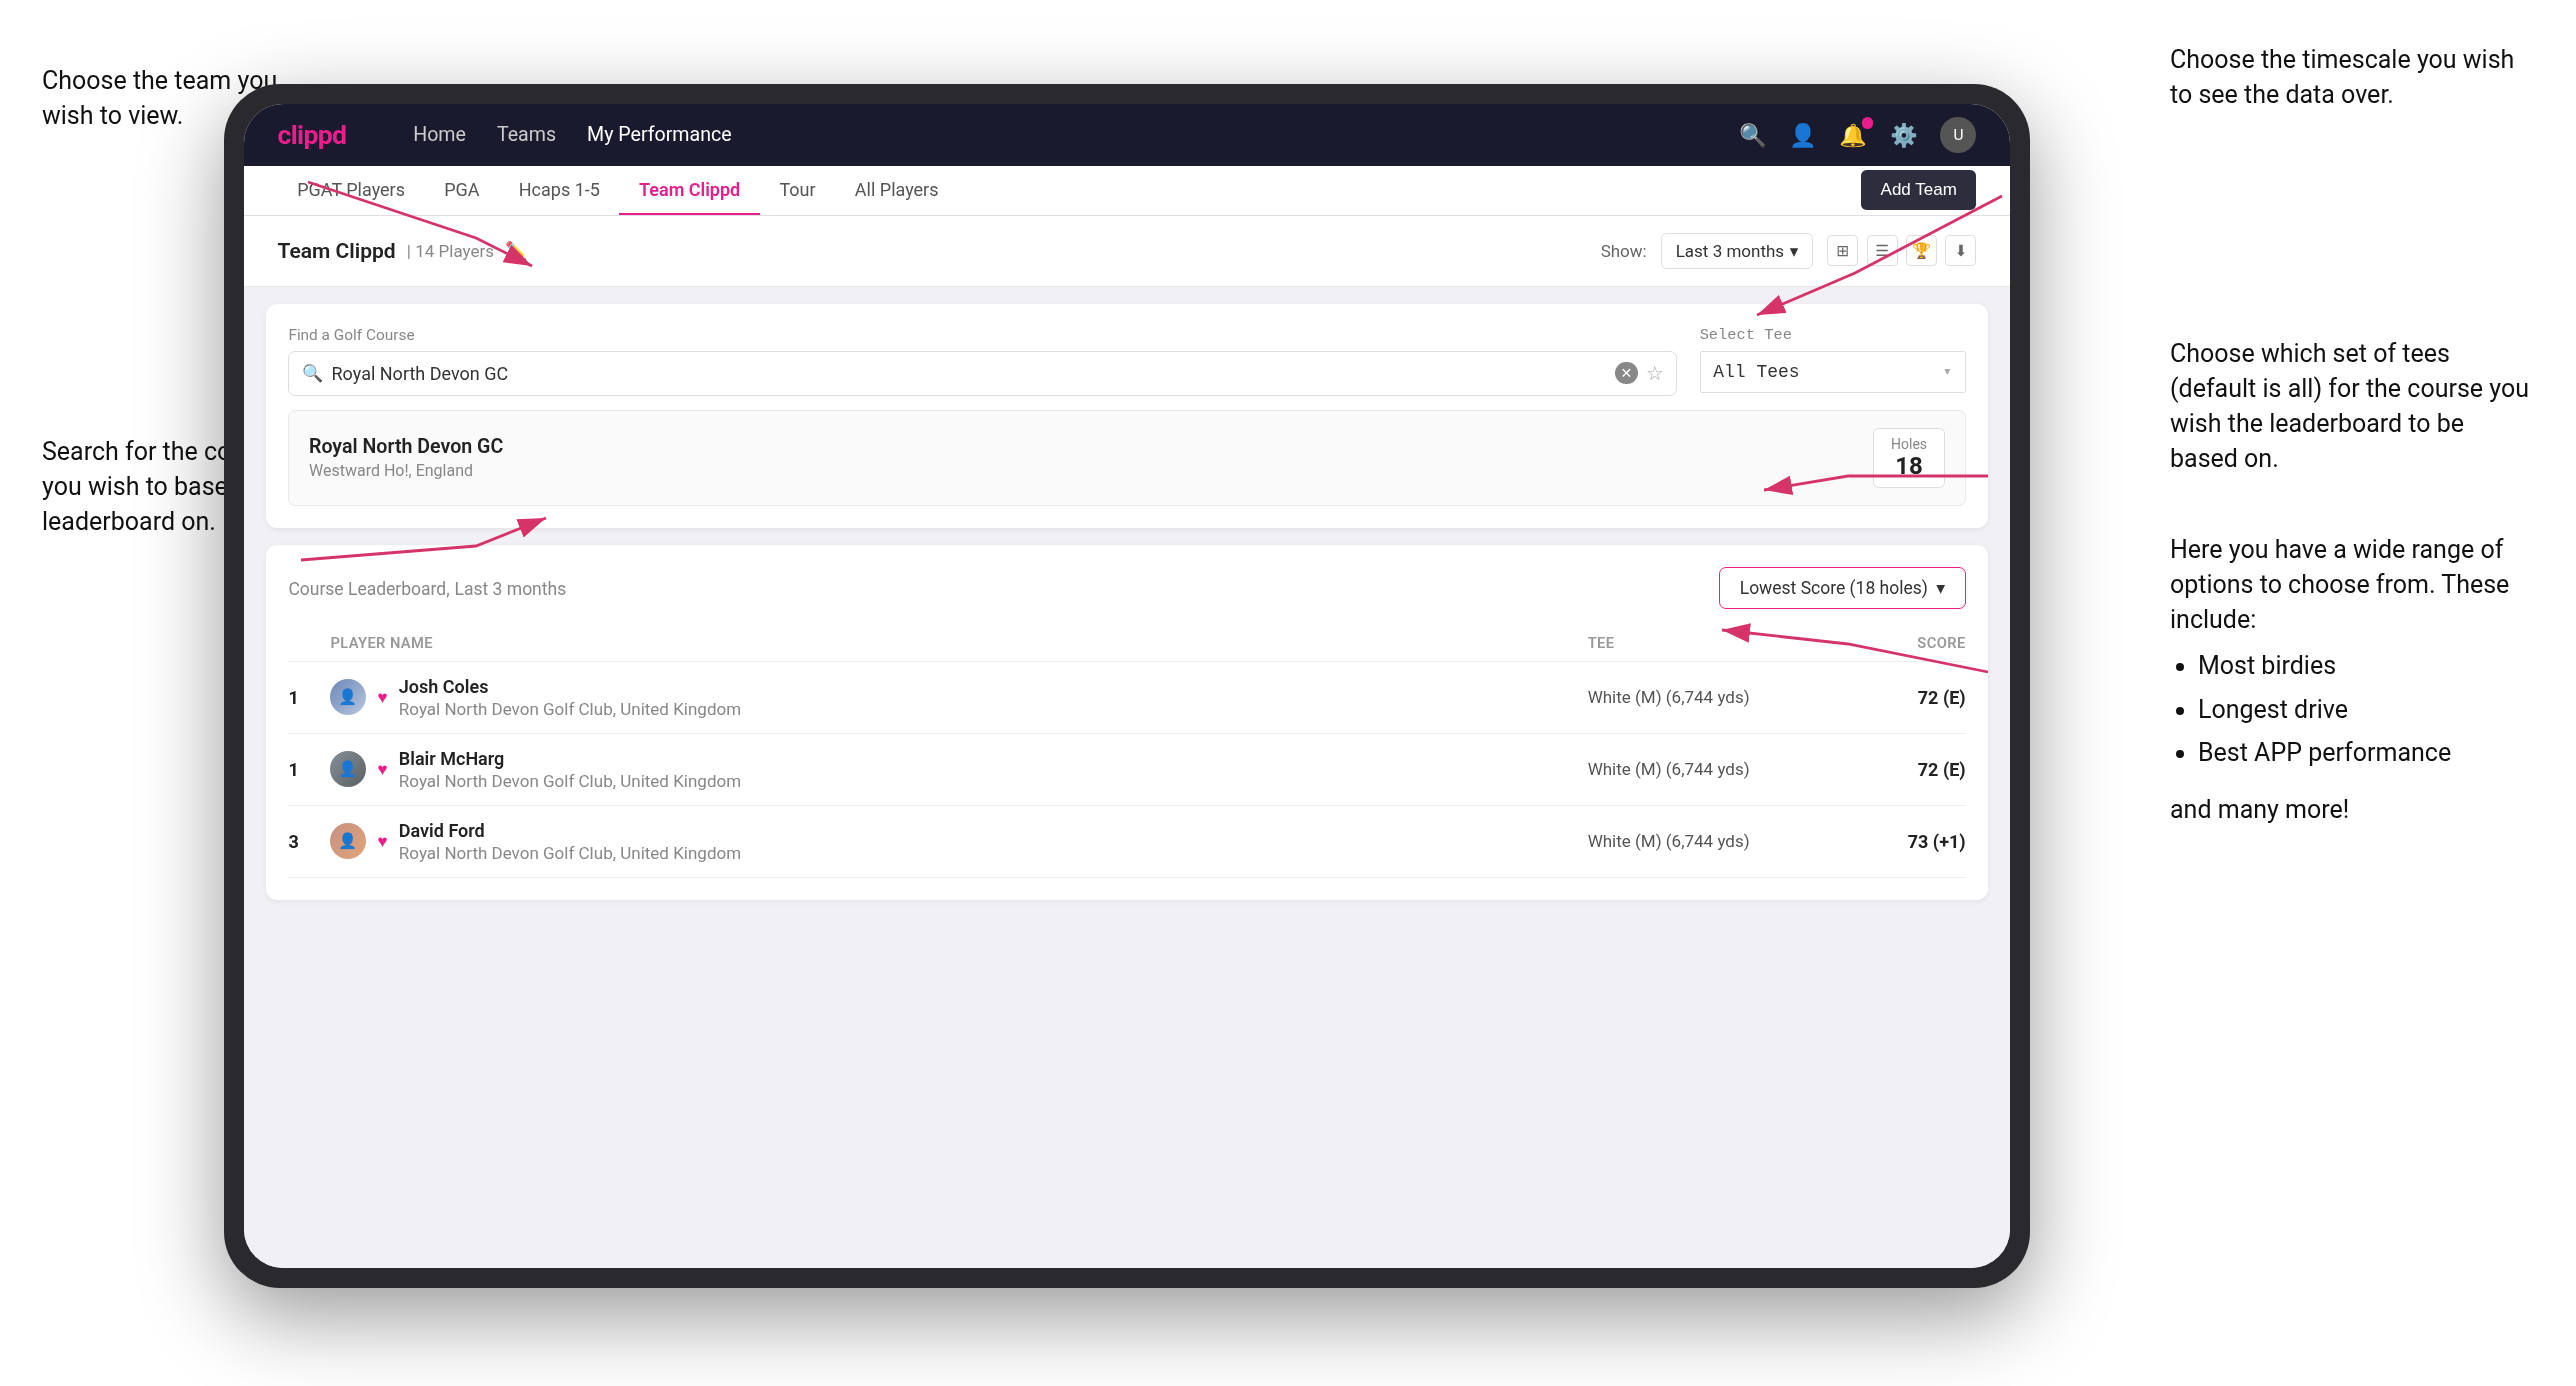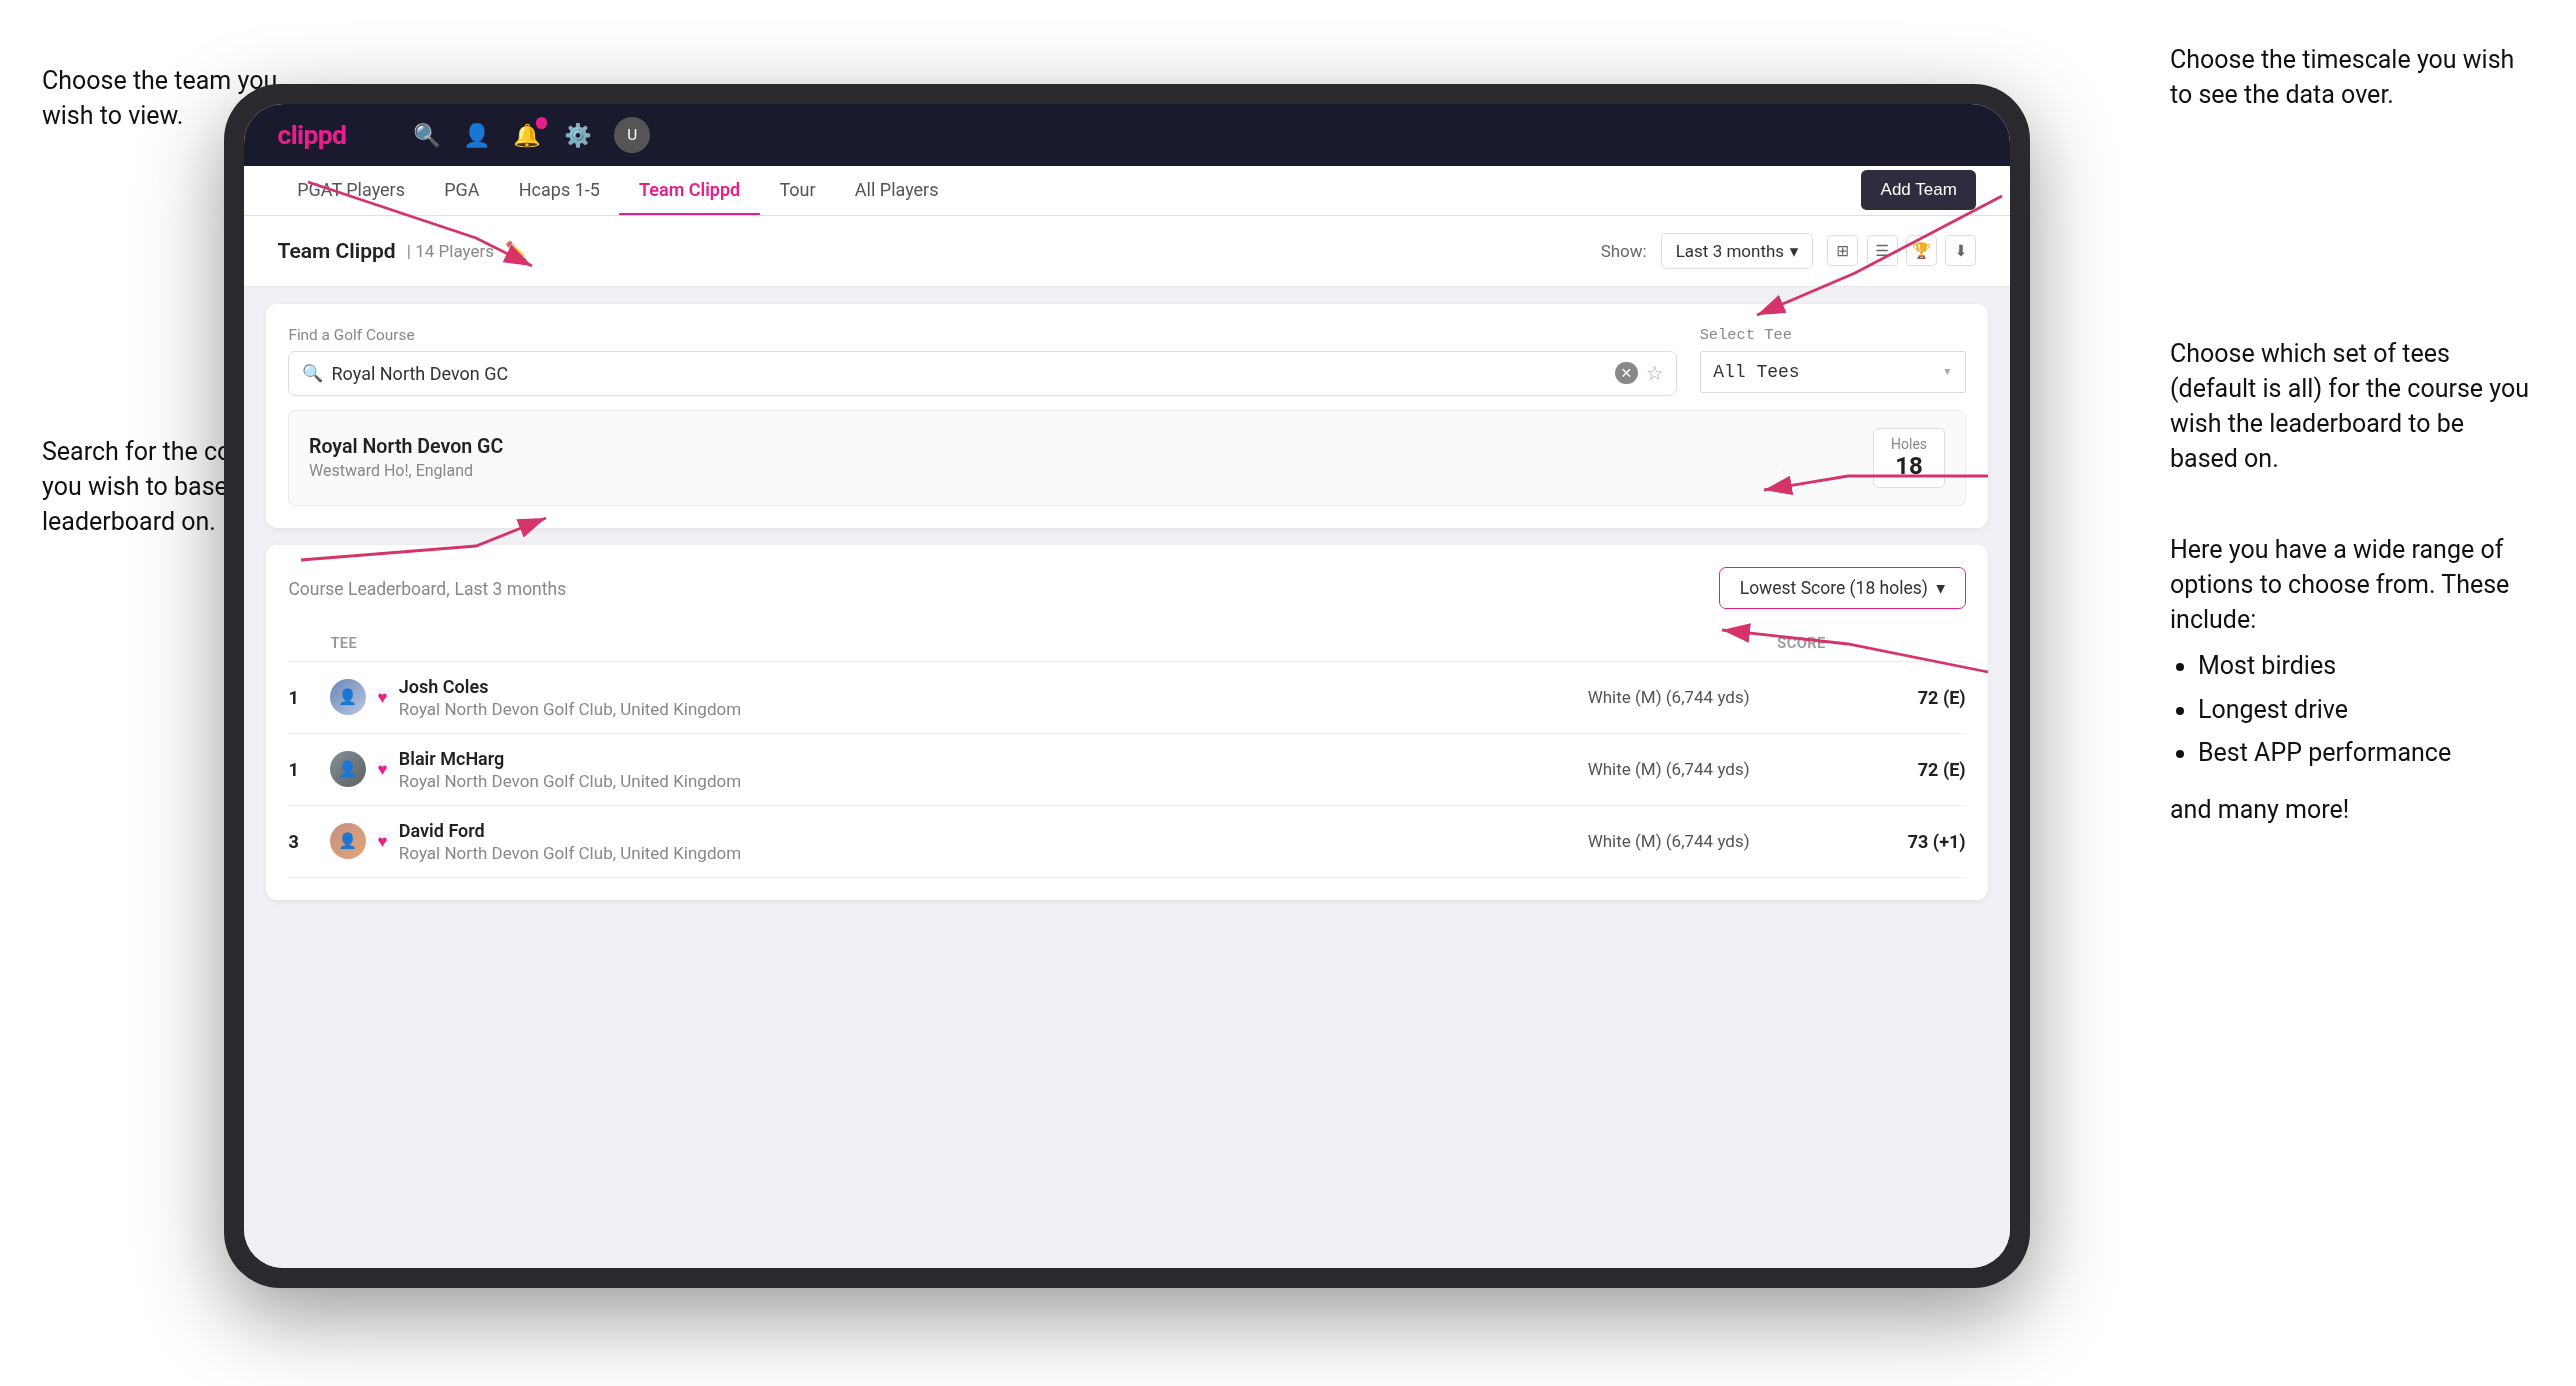--- a/index.html
+++ b/index.html
@@ -585,20 +585,25 @@
     <li style="margin-bottom:8.4px;">Best APP performance</li>
   </ul>
   <p style="margin-top:22.4px;">and many more!</p>
 </div>
 
 <div class="tablet">
   <div class="tablet-screen">
 
     <nav class="navbar">
       <div class="nav-logo">clippd</div>
+      <div class="nav-links">
+        <span class="nav-link">Home</span>
+        <span class="nav-link">Teams</span>
+        <span class="nav-link active">My Performance</span>
+      </div>
       <div class="nav-icons">
         <span class="nav-icon">🔍</span>
         <span class="nav-icon">👤</span>
         <span class="nav-icon" style="position:relative;">
           🔔
           <span class="badge"></span>
         </span>
         <span class="nav-icon">⚙️</span>
         <div class="nav-avatar">U</div>
       </div>
@@ -678,20 +683,21 @@
             <span style="font-weight:400; color:#888; font-size:17.5px;">Last 3 months</span>
           </div>
           <div class="score-type-dropdown">
             <span>Lowest Score (18 holes)</span>
             <span>▾</span>
           </div>
         </div>
 
         <div class="table-header">
           <div class="table-col-header"></div>
+          <div class="table-col-header">PLAYER NAME</div>
           <div class="table-col-header">TEE</div>
           <div class="table-col-header right">SCORE</div>
         </div>
 
         <div class="table-row">
           <div class="rank-cell">
             <span>1</span>
           </div>
           <div class="player-cell">
             <div class="player-avatar has-photo">👤</div>

